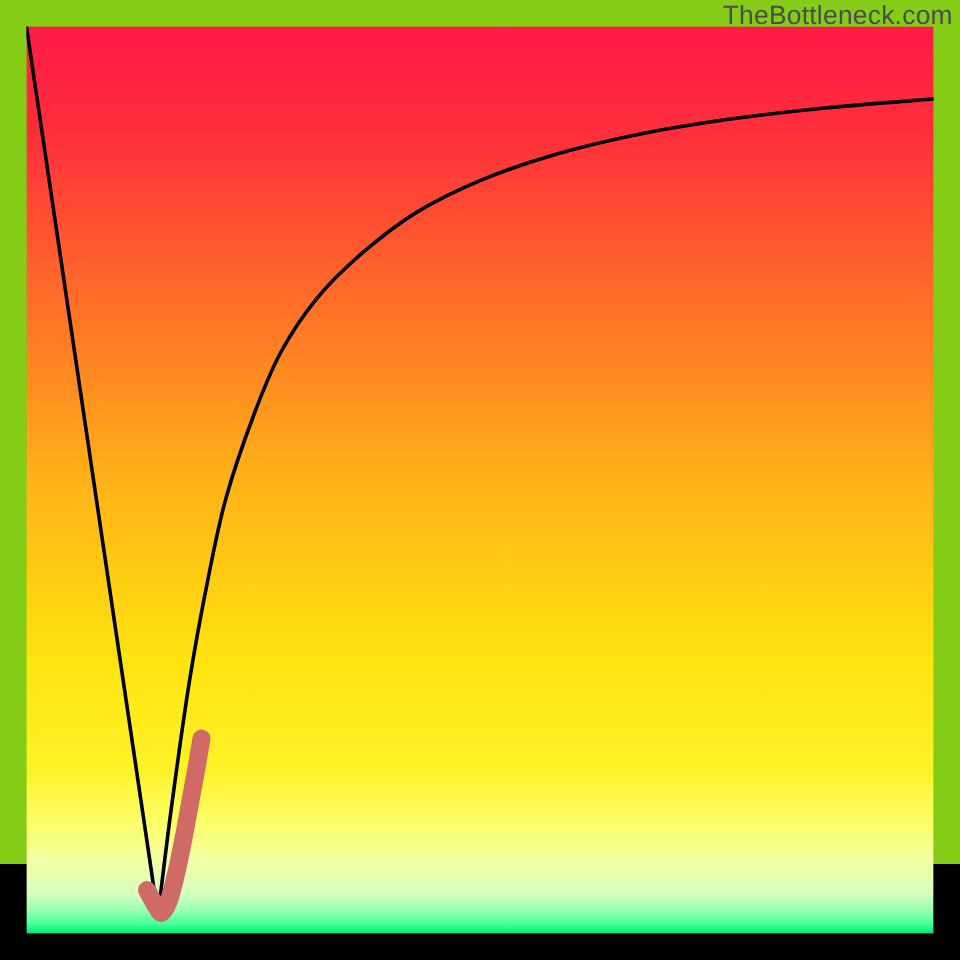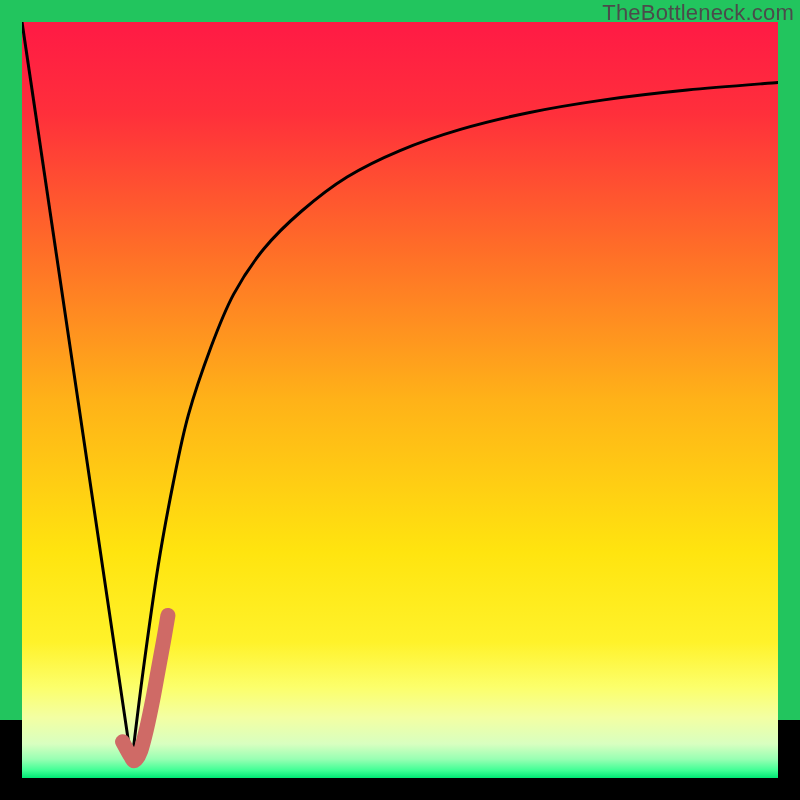--- a/index.html
+++ b/index.html
@@ -10,21 +10,21 @@
     overflow: hidden;
     background: #000;
     font-family: Arial, Helvetica, sans-serif;
   }
   .frame {
     position: absolute;
     left: 0;
     top: 0;
     width: 800px;
     height: 720px;
-    background: #22c55e;
+    background: #84cc16;
   }
   .plot {
     position: absolute;
     left: 22px;
     top: 22px;
     width: 756px;
     height: 756px;
   }
   .gradient {
     position: absolute;

